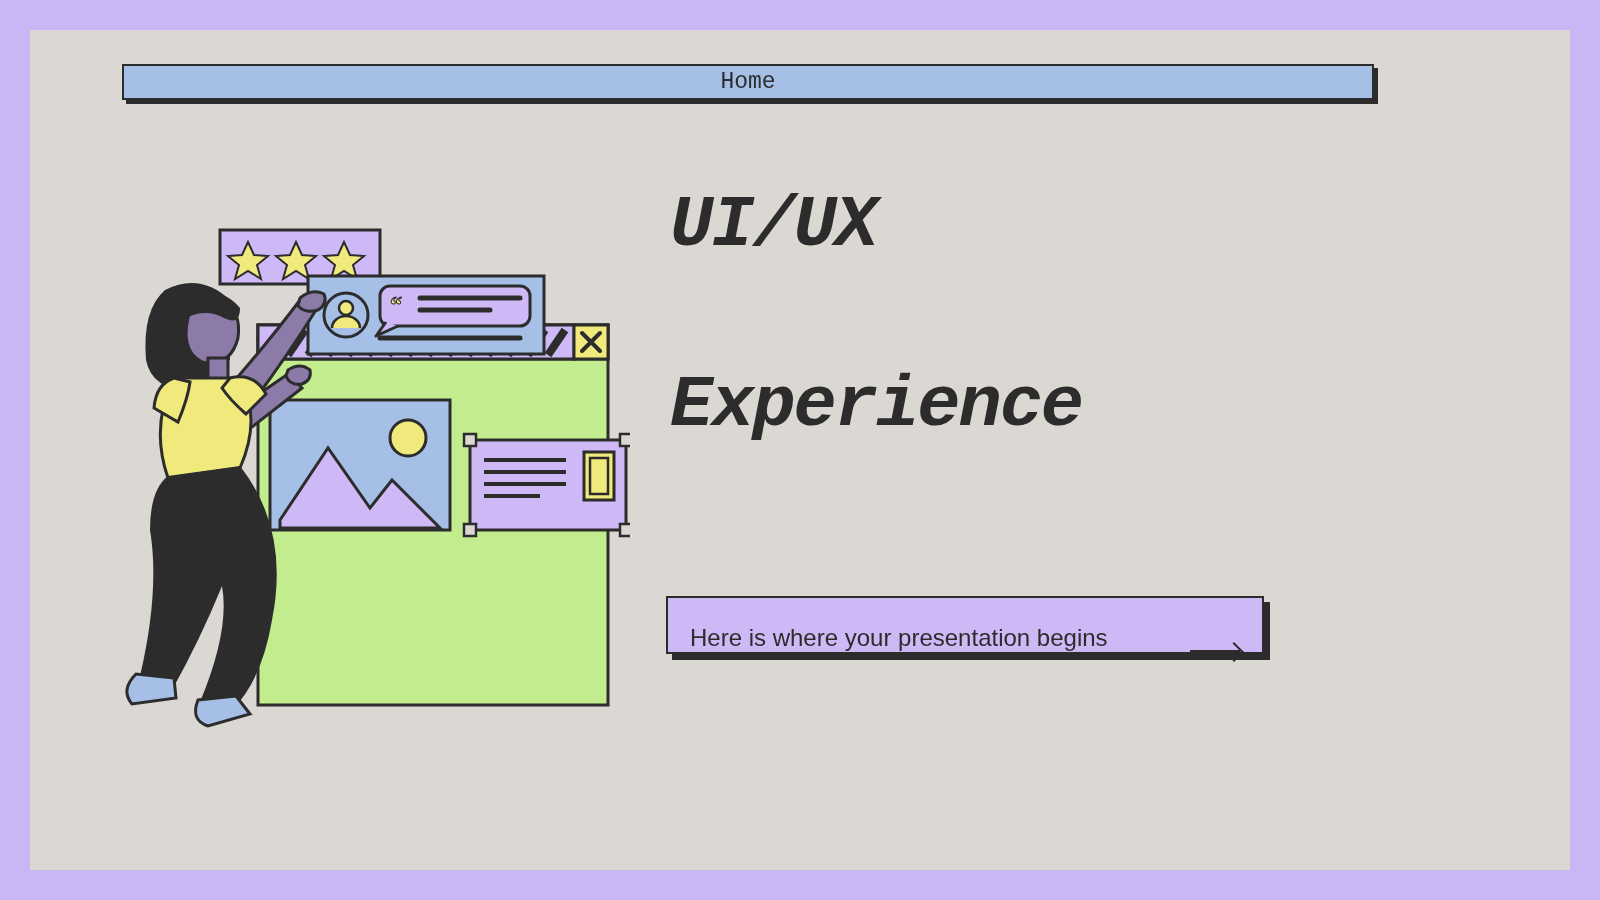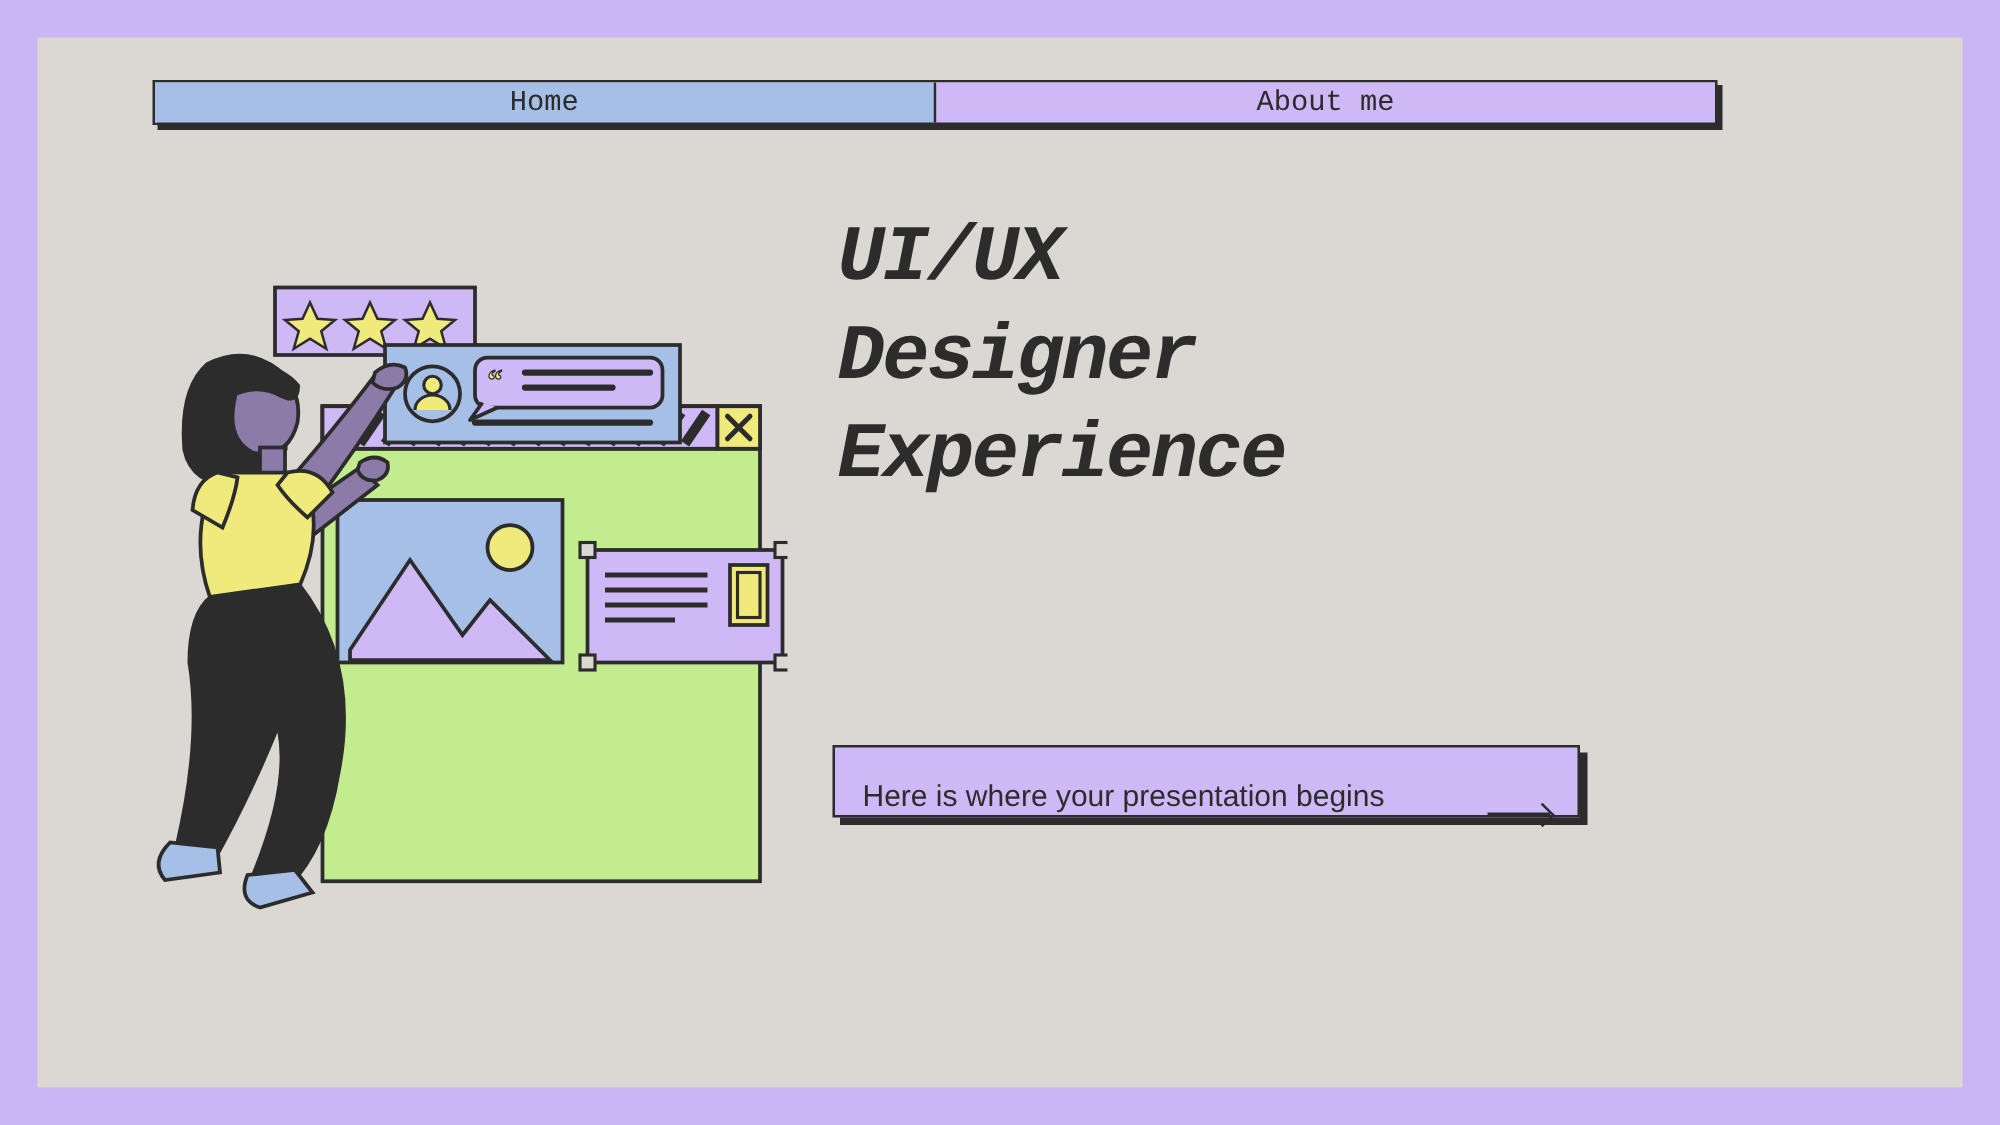--- a/index.html
+++ b/index.html
@@ -47,24 +47,24 @@
     color: #2c2c2c;
     border-right: 2px solid #2c2c2c;
     cursor: pointer;
   }
   .nav-item:last-child { border-right: none; }
   .nav-item.active { background: #a6bfe7; }
 
   
   .title {
     position: absolute;
-    top: 138px;
+    top: 151px;
     left: 640px;
     font-family: "Courier New", monospace;
-    font-size: 63px;
+    font-size: 72px;
     font-weight: bold;
     font-style: italic;
     color: #2c2c2c;
     line-height: 1.25;
     letter-spacing: -2px;
   }
   .title .hlbox {
     position: absolute;
     left: -6px;
     top: 58px;
@@ -129,29 +129,28 @@
   }
 </style>
 </head>
 <body>
 
 <div class="canvas">
 
   <div class="nav-shadow"></div>
   <div class="nav">
     <div class="nav-item active">Home</div>
-    <div class="nav-item">About me</div>
   </div>
 
   <div class="title">
     <div class="hlwrap" style="position:relative; display:inline-block;">
       <div class="hlbox"></div>
       <span>UI/UX</span>
     </div><br>
-    <span>Designer</span><br>
+    <br>
     <span>Experience</span>
   </div>
 
   <div class="sub-shadow"></div>
   <div class="sub">
     <span>Here is where your presentation begins</span>
     <div class="arrow"></div>
   </div>
 
   <div class="illus">

